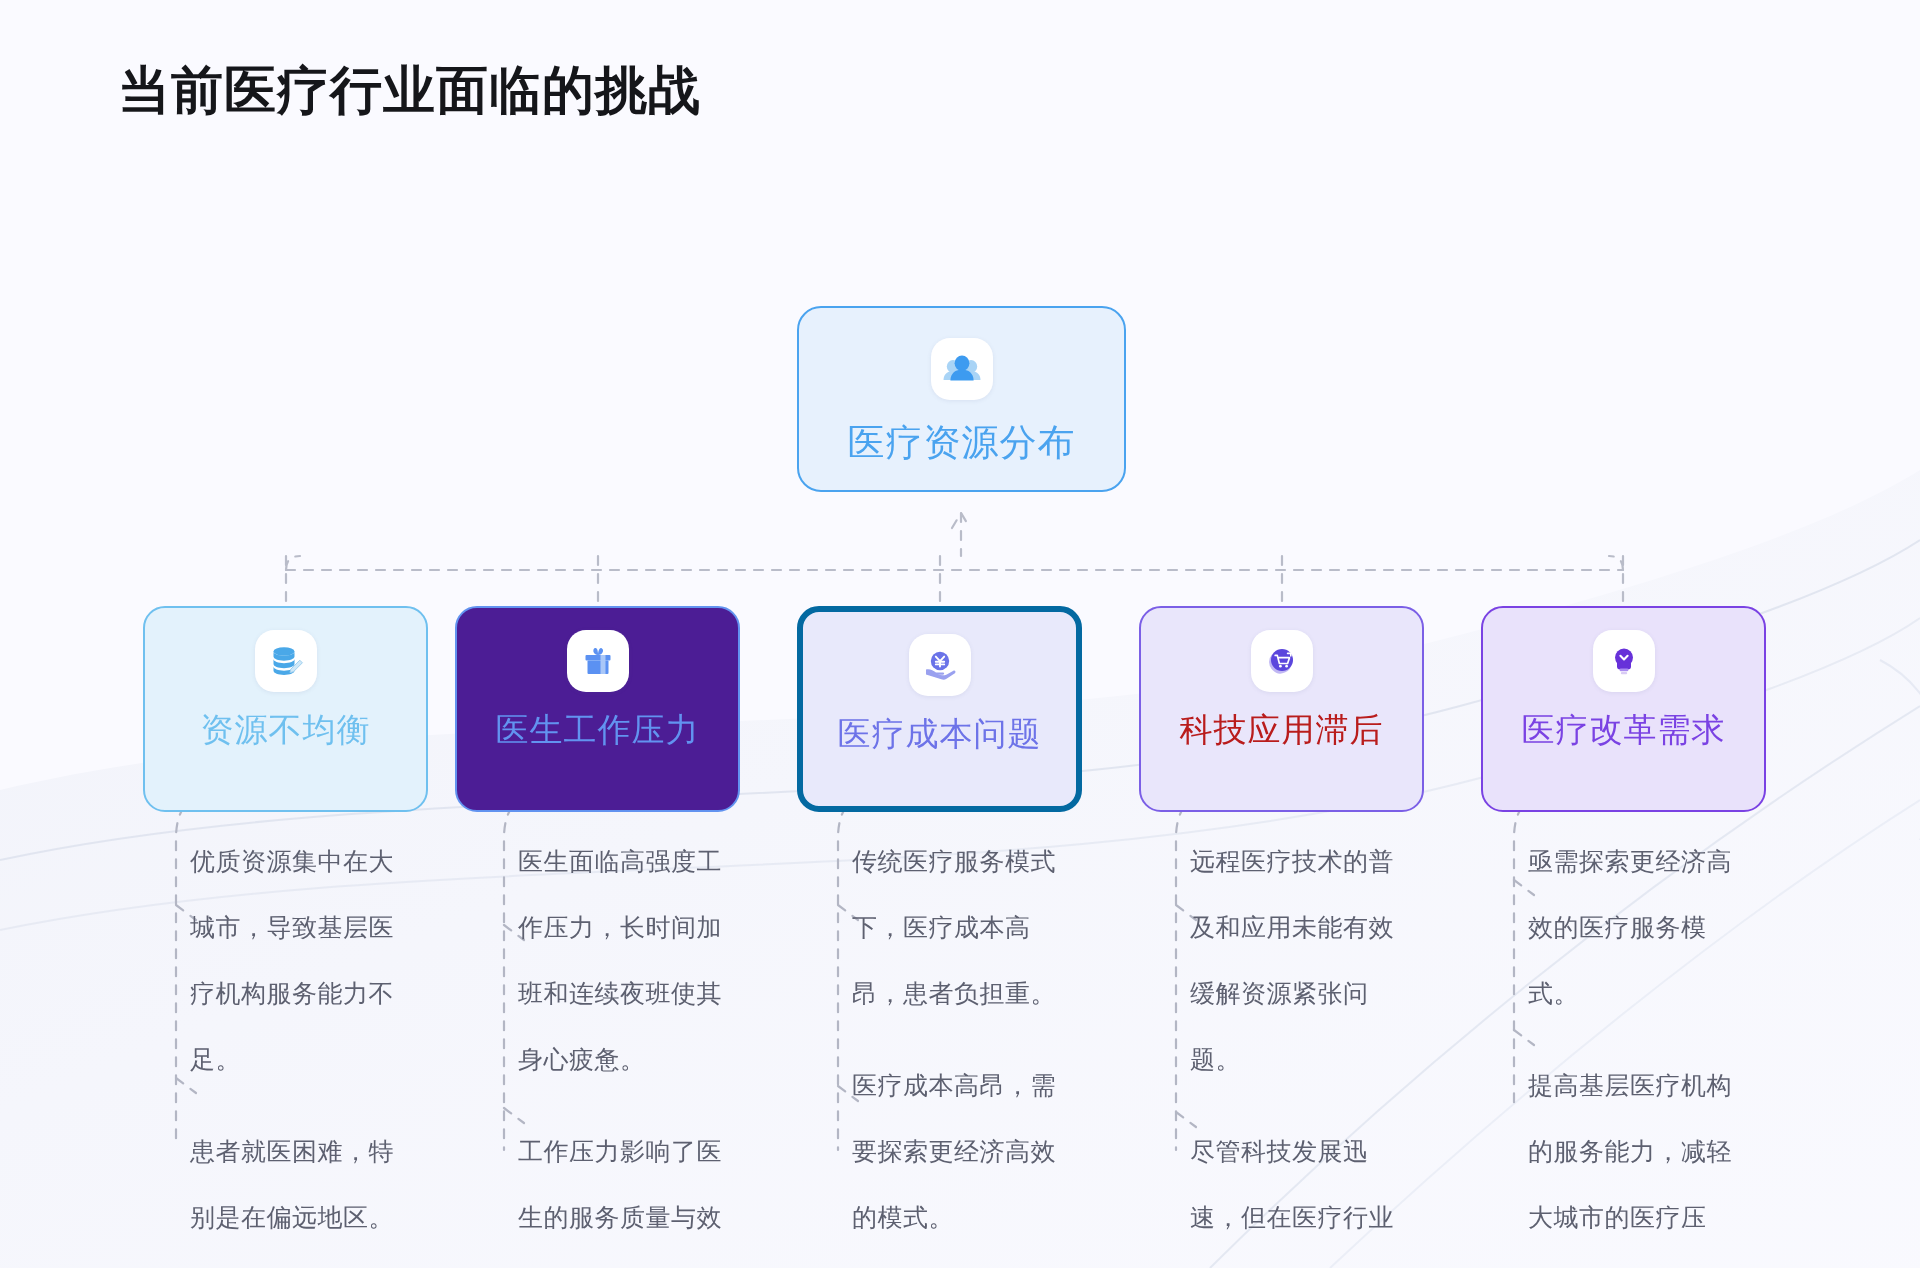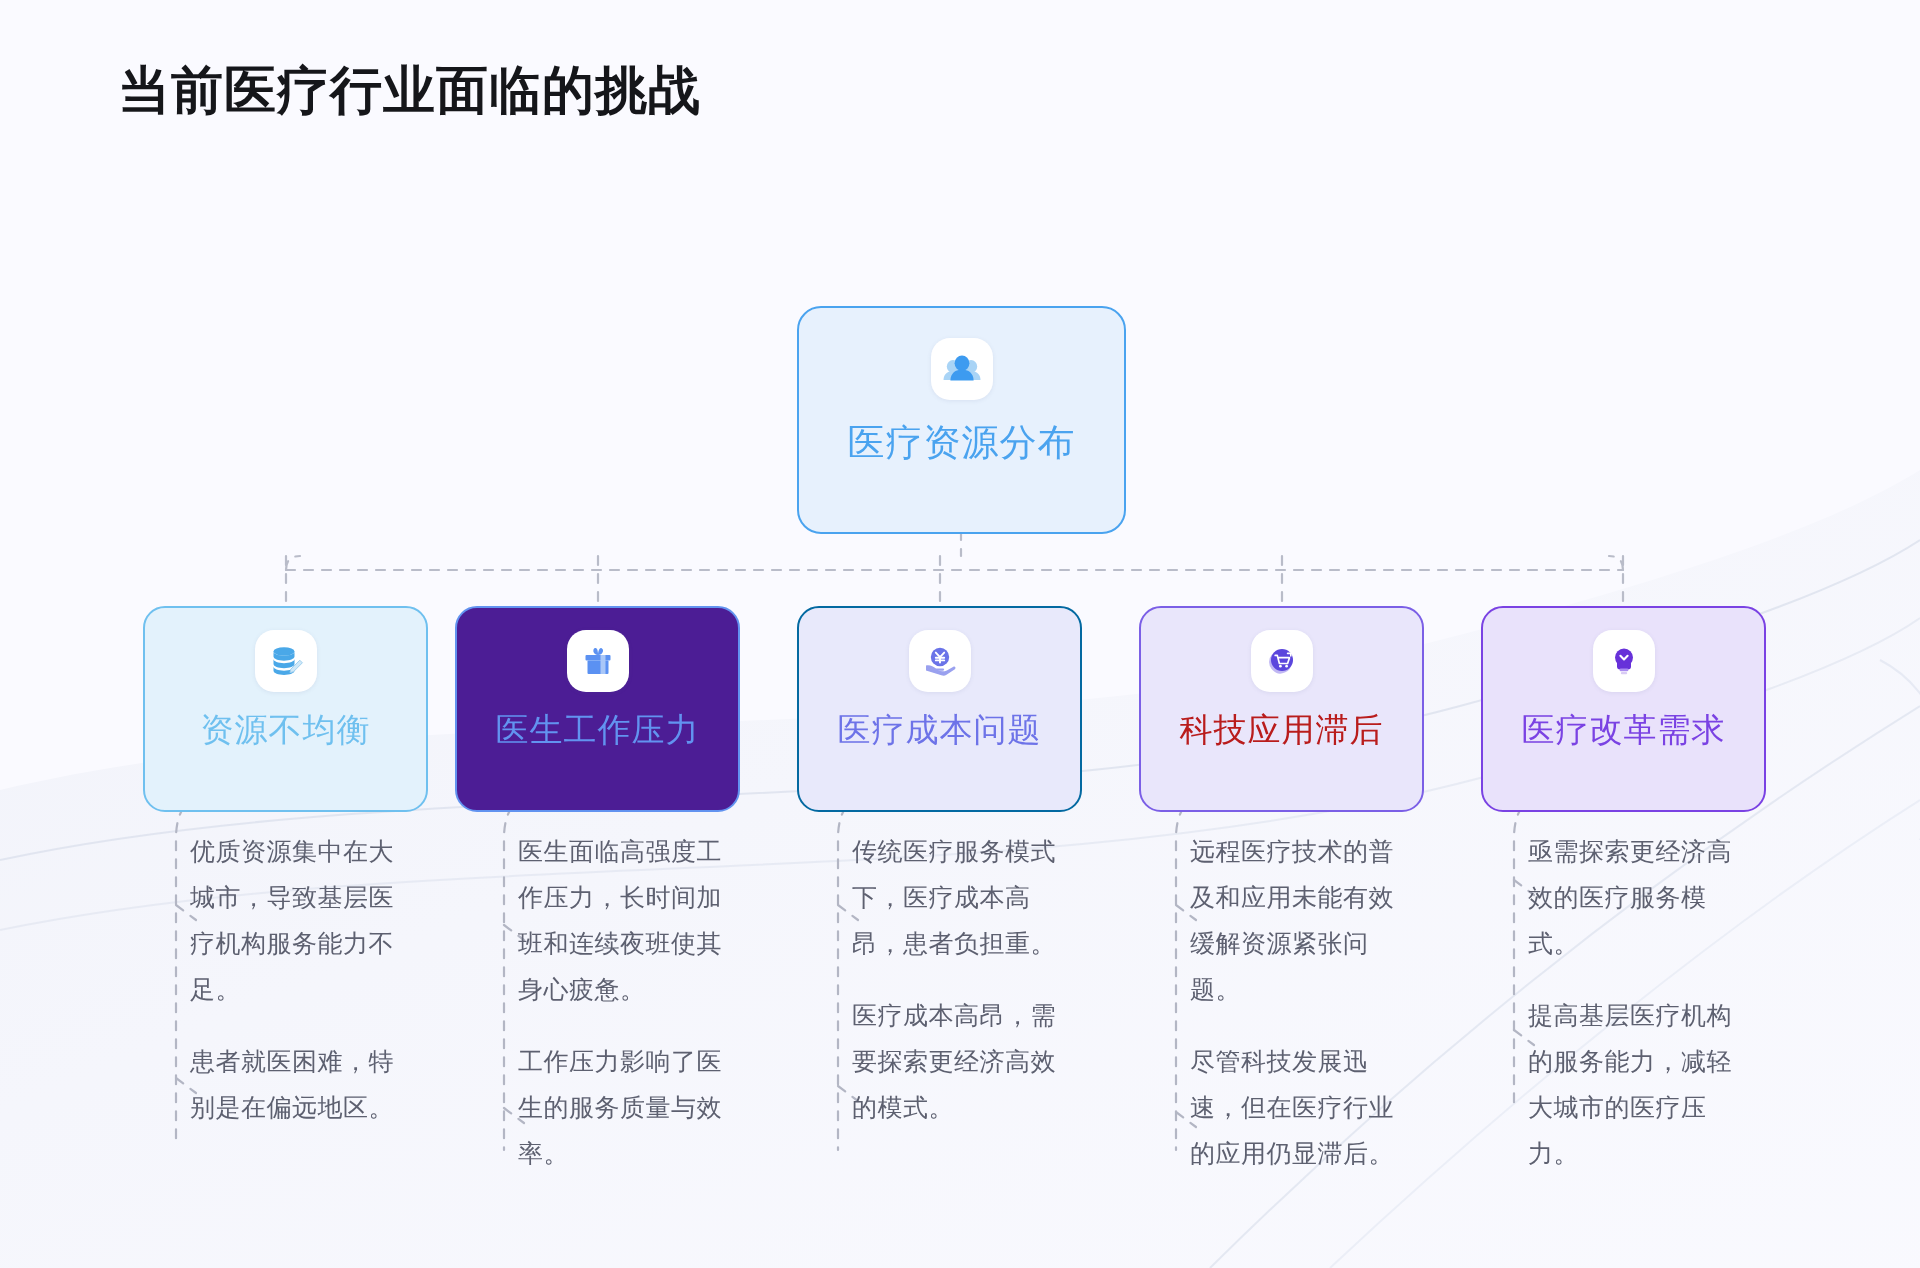--- a/index.html
+++ b/index.html
@@ -43,21 +43,21 @@
     width: 1920px; height: 1268px;
     z-index: 1;
   }
 
   
   .root-node {
     position: absolute;
     left: 797px;
     top: 306px;
     width: 329px;
-    height: 228px;
+    height: 186px;
     border-radius: 24px;
     border: 2px solid #4aa3ef;
     background: #e7f1fd;
     box-sizing: border-box;
     display: flex;
     flex-direction: column;
     align-items: center;
     justify-content: flex-start;
     z-index: 3;
   }
@@ -102,21 +102,21 @@
     margin-top: 16px;
     font-size: 33px;
     letter-spacing: 1px;
     white-space: nowrap;
   }
 
   .child-node.c0 { left: 143px;  border: 2px solid #6fc0ef; background: #e3f2fc; }
   .child-node.c0 .node-label { color: #6fc0ef; }
   .child-node.c1 { left: 455px;  border: 2px solid #6293f0; background: #4c1d95; }
   .child-node.c1 .node-label { color: #6293f0; }
-  .child-node.c2 { left: 797px;  border: 2px solid #0369a1; background: #e8e9fb; }
+  .child-node.c2 { left: 797px;  border: 6px solid #0369a1; background: #e8e9fb; }
   .child-node.c2 .node-label { color: #6d73e8; }
   .child-node.c3 { left: 1139px; border: 2px solid #7b5fe6; background: #e9e6fb; }
   .child-node.c3 .node-label { color: #b91c1c; }
   .child-node.c4 { left: 1481px; border: 2px solid #7a42e3; background: #e9e2fb; }
   .child-node.c4 .node-label { color: #7a42e3; }
 
   
   .detail-col {
     position: absolute;
     top: 828px;
@@ -124,21 +124,21 @@
     z-index: 2;
   }
   .detail-col.d0 { left: 190px; }
   .detail-col.d1 { left: 518px; }
   .detail-col.d2 { left: 852px; }
   .detail-col.d3 { left: 1190px; }
   .detail-col.d4 { left: 1528px; }
 
   .detail-para {
     font-size: 25px;
-    line-height: 46px;
+    line-height: 66px;
     color: #5d6070;
     letter-spacing: 0.5px;
     margin: 0 0 26px 0;
     text-align: left;
   }
 </style>
 </head>
 <body>
 
 <svg class="bg-deco" width="1920" height="1268" viewBox="0 0 1920 1268" aria-hidden="true">

